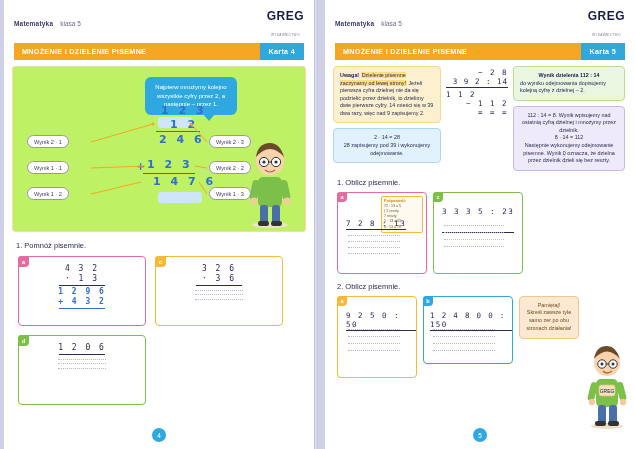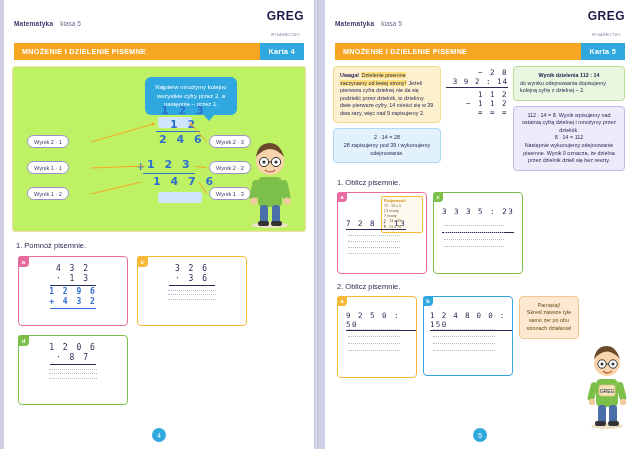--- a/index.html
+++ b/index.html
@@ -59,21 +59,21 @@
     border-radius: 9px; font-size: 5.6px; color: #3b3b6d;
     padding: 2.5px 6px; white-space: nowrap;
   }
   .bignum { position: absolute; color: #2f6fd0; font-weight: bold; font-family: "DejaVu Sans", sans-serif; }
   .hl { position: absolute; background: #cfe6fa; border-radius: 3px; }
 
   
   .ex-head { font-size: 7.5px; color: #2b2b55; margin: 9px 0 0 12px; }
   .grid2 { display: flex; flex-wrap: wrap; gap: 9px; padding: 6px 14px 0 14px; }
   .card {
-    width: 110px; height: 70px; border-radius: 4px; background: #fff;
+    width: 128px; height: 70px; border-radius: 4px; background: #fff;
     position: relative;
   }
   .card .tag {
     position: absolute; top: -1px; left: -1px; width: 11px; height: 11px;
     border-radius: 3px 0 4px 0; color: #fff; font-size: 6px; font-weight: bold;
     display: flex; align-items: center; justify-content: center;
   }
   .c-pink { border: 1.2px solid #e86ba0; } .c-pink .tag { background: #e86ba0; }
   .c-blue { border: 1.2px solid #2fa8e0; } .c-blue .tag { background: #2fa8e0; }
   .c-yel  { border: 1.2px solid #f6b938; } .c-yel  .tag { background: #f6b938; }
@@ -241,23 +241,20 @@
           <div class="dline"></div>
           <div class="dline"></div>
           <div class="dline"></div>
         </div>
       </div>
 
       <div class="card c-grn">
         <span class="tag">d</span>
         <div class="work">
           <div class="row mono">1 2 0 6</div>
-          <div class="row mono">
-            <span>·</span>&nbsp;<span>8 7</span>
-          </div>
           <div class="rule"></div>
           <div class="dline"></div>
           <div class="dline"></div>
           <div class="dline"></div>
         </div>
       </div>
     </div>
 
     <div class="pagenum" style="left:50%; transform:translateX(-50%);">4</div>
   </div>
@@ -290,21 +287,21 @@
         </div>
         <div class="info i-blue" style="margin-top:5px; text-align:center;">
           <div>2 · 14 = 28</div>
           <div>28 zapisujemy pod 39 i wykonujemy odejmowanie.</div>
         </div>
       </div>
 
       <div style="width:62px; padding-top:2px;" class="mono">
         <div style="text-align:right; font-size:7.5px; color:#2b2b55; letter-spacing:1.5px;">− 2 8</div>
         <div style="text-align:right; font-size:7.5px; color:#2b2b55; letter-spacing:1px; border-bottom:1px solid #2b2b55; padding-bottom:1px;">3 9 2 : 14</div>
-        <div style="text-align:right; font-size:7.5px; color:#2b2b55; letter-spacing:1.5px; padding-top:2px;">1 1 2</div>
+        <div style="font-size:7.5px; color:#2b2b55; letter-spacing:1.5px; padding-top:2px;">1 1 2</div>
         <div style="text-align:right; font-size:7.5px; color:#2b2b55; letter-spacing:1.5px;">− 1 1 2</div>
         <div style="text-align:right; font-size:7.5px; color:#2b2b55; letter-spacing:1.5px;">= = =</div>
       </div>
 
       <div style="width:112px;">
         <div class="info i-green">
           <div style="text-align:center;"><b>Wynik dzielenia 112 : 14</b></div>
           <div>do wyniku odejmowania dopisujemy kolejną cyfrę z dzielnej – 2.</div>
         </div>
         <div class="info i-purple" style="margin-top:5px; text-align:center;">
@@ -365,21 +362,21 @@
         <span class="tag" style="background:#f6b938;">a</span>
         <div class="mono" style="position:absolute; left:8px; top:14px; font-size:7.5px; letter-spacing:1.5px; border-bottom:1px solid #2b2b55; padding-bottom:1px;">9 2 5 0 : 50</div>
         <div style="position:absolute; left:10px; top:32px;">
           <div class="dline" style="width:52px; margin:0 0 6px 0;"></div>
           <div class="dline" style="width:52px; margin:0 0 6px 0;"></div>
           <div class="dline" style="width:52px; margin:0 0 6px 0;"></div>
           <div class="dline" style="width:52px; margin:0;"></div>
         </div>
       </div>
 
-      <div class="rcard" style="width:90px; height:80px; border:1.2px solid #2fa8e0;">
+      <div class="rcard" style="width:90px; height:68px; border:1.2px solid #2fa8e0;">
         <span class="tag" style="background:#2fa8e0;">b</span>
         <div class="mono" style="position:absolute; left:6px; top:14px; font-size:7.5px; letter-spacing:1.3px; border-bottom:1px solid #2b2b55; padding-bottom:1px;">1 2 4 8 0 0 : 150</div>
         <div style="position:absolute; left:9px; top:32px;">
           <div class="dline" style="width:62px; margin:0 0 6px 0;"></div>
           <div class="dline" style="width:62px; margin:0 0 6px 0;"></div>
           <div class="dline" style="width:62px; margin:0 0 6px 0;"></div>
           <div class="dline" style="width:62px; margin:0;"></div>
         </div>
       </div>
 

